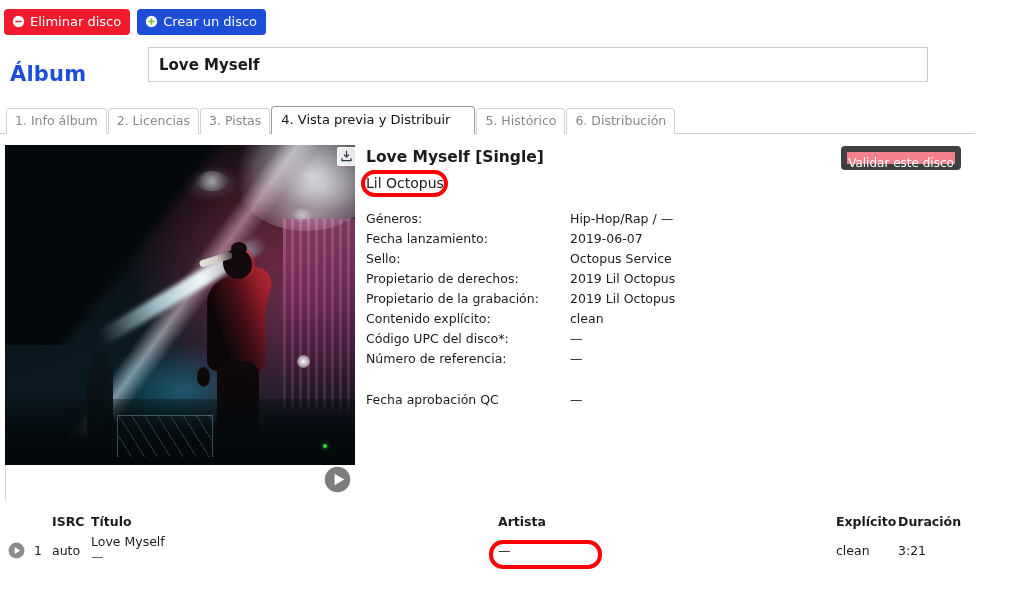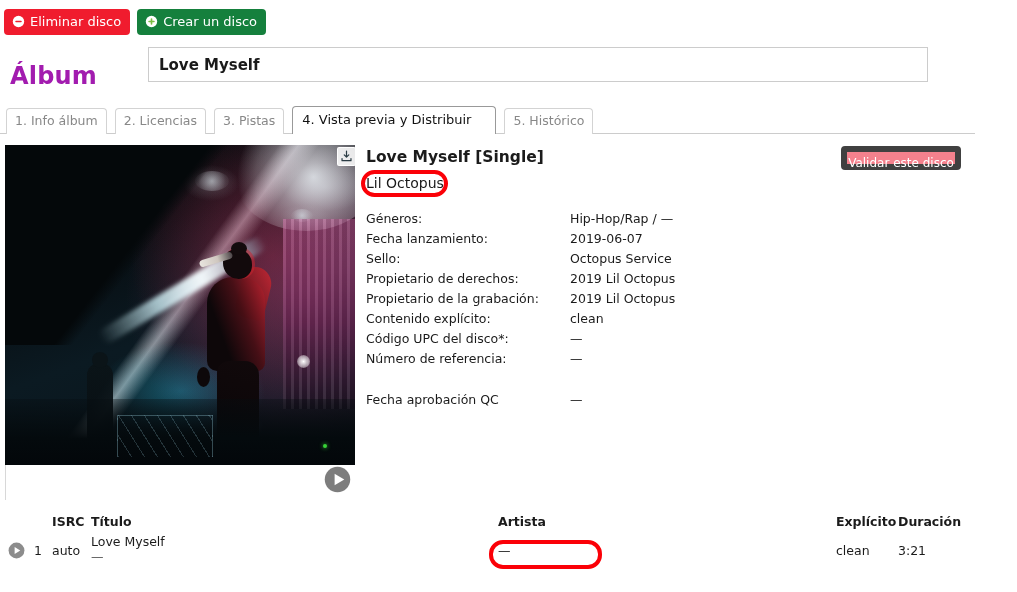--- a/index.html
+++ b/index.html
@@ -35,32 +35,32 @@
     border-radius: 4px;
     color: #ffffff;
     font-size: 13px;
     font-family: "DejaVu Sans", "Liberation Sans", sans-serif;
     padding: 5px 9px 6px 8px;
     line-height: 15px;
     cursor: pointer;
     white-space: nowrap;
   }
   .btn-danger { background: #f01c2e; }
-  .btn-success { background: #15803d; }
+  .btn-success { background: #1d4ed8; }
   .btn .gi { display: inline-block; width: 13px; height: 13px; position: relative; flex: none; }
   .gi svg { display:block; width:13px; height:13px; }
 
   
   .album-label {
     position: absolute;
     left: 10px; top: 62px;
-    font-size: 24px;
+    font-size: 21px;
     font-weight: bold;
     letter-spacing: 0.2px;
-    color: #a21caf;
+    color: #1d4ed8;
   }
   .title-input {
     position: absolute;
     left: 148px; top: 47px;
     width: 780px; height: 35px;
     border: 1px solid #cccccc;
     background: #ffffff;
     font-size: 15px;
     font-weight: bold;
     font-family: "DejaVu Sans", "Liberation Sans", sans-serif;
@@ -68,21 +68,21 @@
     padding: 0 10px;
     outline: none;
   }
 
   
   .tabs {
     position: absolute;
     left: 6px; top: 106px;
     display: flex;
     align-items: flex-end;
-    gap: 8px;
+    gap: 1px;
     z-index: 3;
     justify-content: flex-end;
   }
   .tab {
     border: 1px solid #d3d3d3;
     border-bottom: none;
     border-radius: 4px 4px 0 0;
     background: #ffffff;
     color: #888888;
     font-size: 12.5px;
@@ -432,20 +432,21 @@
 
   <div class="album-label">Álbum</div>
   <input class="title-input" type="text" value="Love Myself" style="">
 
   <div class="tabs">
     <div class="tab">1. Info álbum</div>
     <div class="tab">2. Licencias</div>
     <div class="tab">3. Pistas</div>
     <div class="tab active">4. Vista previa y Distribuir</div>
     <div class="tab">5. Histórico</div>
+    <div class="tab">6. Distribución</div>
   </div>
   <div class="tab-divider"></div>
 
   <div class="cover-wrap">
     <div class="cover-art">
       <div class="ceil-light" style="left:190px;top:26px;width:34px;height:20px;"></div>
       <div class="ceil-light" style="left:286px;top:64px;width:22px;height:13px;"></div>
       <div class="ceil-light" style="left:132px;top:52px;width:30px;height:12px;"></div>
       <div class="curtain"></div>
       <div class="teal-beam"></div>

